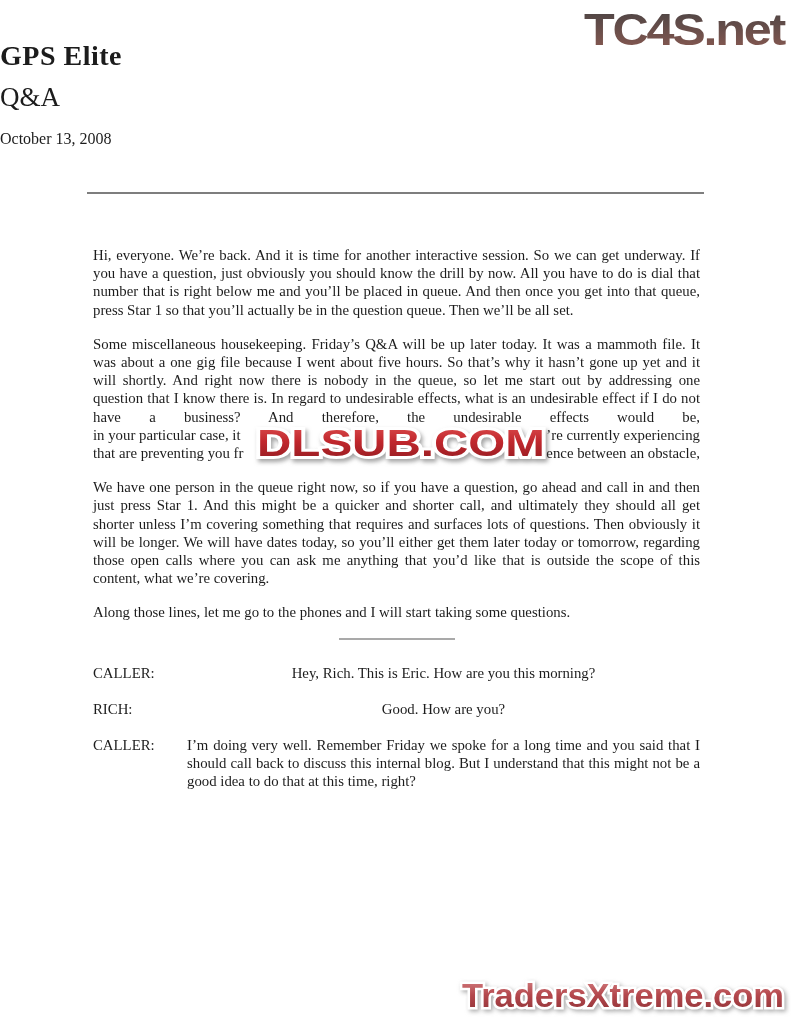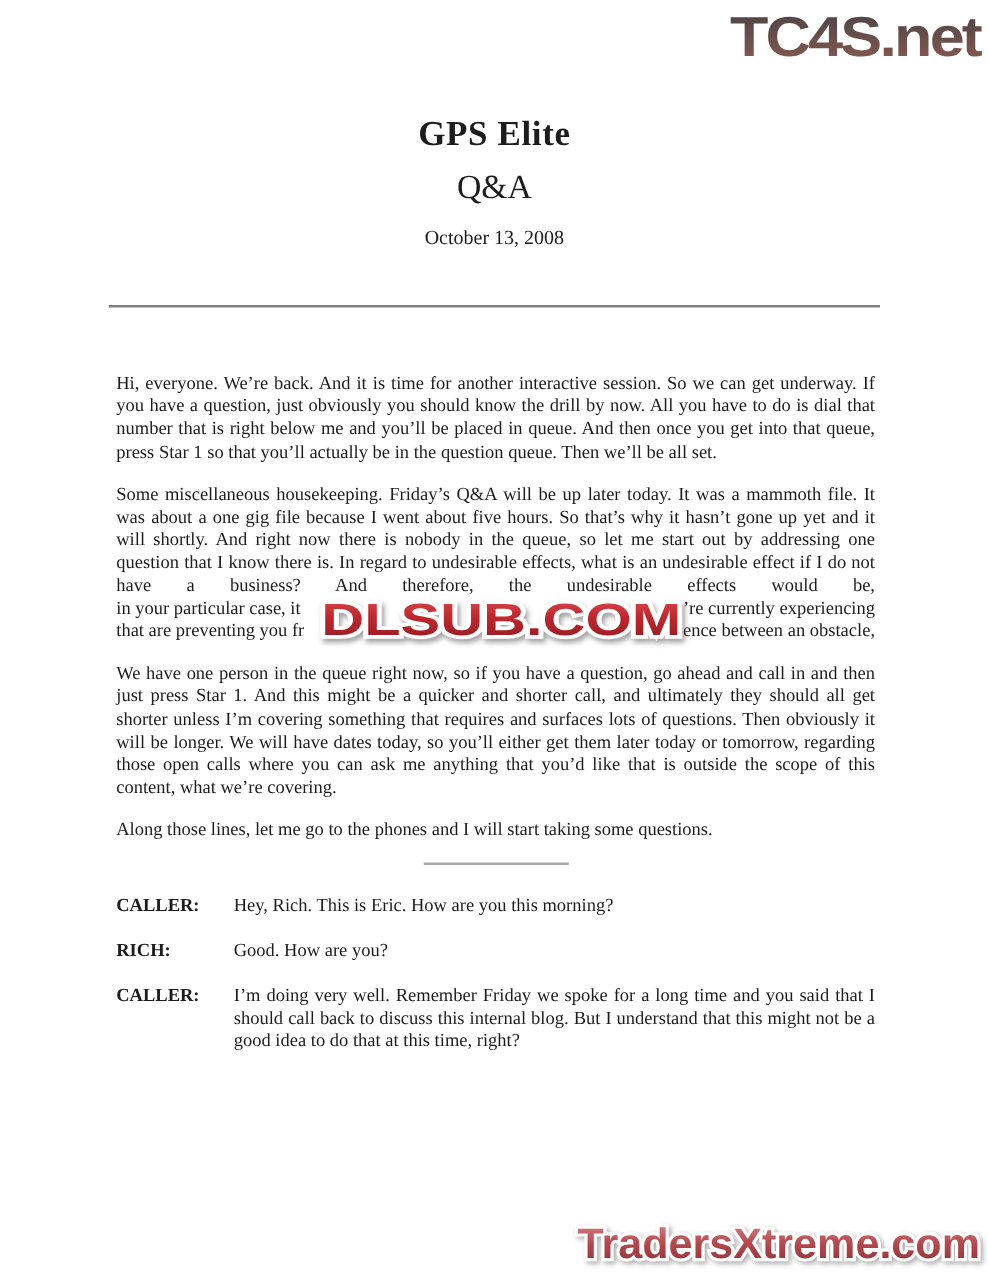--- a/index.html
+++ b/index.html
@@ -7,21 +7,21 @@
     position:relative;
     width:791px;height:1024px;
     background:#ffffff;
     font-family:"Liberation Serif", serif;
     color:#1c1c1c;
     overflow:hidden;
   }
   
   .logo-top{position:absolute;top:2px;right:4px;margin-left:24px;}
   
-  .titles{padding-top:92px;text-align:center;}
+  .titles{padding-top:40px;}
   .title{font-size:28px;font-weight:bold;line-height:32px;letter-spacing:.5px;}
   .subtitle{font-size:27px;font-weight:normal;margin-top:13px;line-height:24px;}
   .doc-date{font-size:16px;margin-top:20px;line-height:19px;}
   
   .rule{margin:44px 87px 0 87px;border-top:2px solid #7e7e7e;height:0;}
   
   .content{
     margin:52px 91px 0 93px;
     font-size:14.8px;
     line-height:18.2px;
@@ -30,23 +30,23 @@
   }
   .para{margin:0 0 16px 0;}
   .just-all{text-align:justify;text-align-last:justify;}
   .fill-line{display:flex;justify-content:space-between;}
   .wm-anchor{position:relative;}
   .dlsub{position:absolute;left:158px;top:-8px;pointer-events:none;}
   .dlsub svg{filter:drop-shadow(2px 3px 2px rgba(90,90,90,.55));}
   .sep{width:116px;border-top:2px solid #a9a9a9;margin:12px auto 24px auto;height:0;}
   
   .drow{display:grid;grid-template-columns:94px 1fr;margin-bottom:18px;}
-  .speaker{font-weight:bold;text-align:left;}
+  .speaker{font-weight:normal;text-align:left;}
   .speech{text-align:justify;}
-  .speech.single{text-align:left;}
+  .speech.single{text-align:center;}
   
   .logo-bottom{position:absolute;bottom:1px;right:3px;}
   .logo-bottom svg{filter:drop-shadow(2px 2px 2px rgba(120,120,120,.6));}
 </style>
 </head>
 <body>
 
 <div class="page">
 
   <div class="logo-top">

